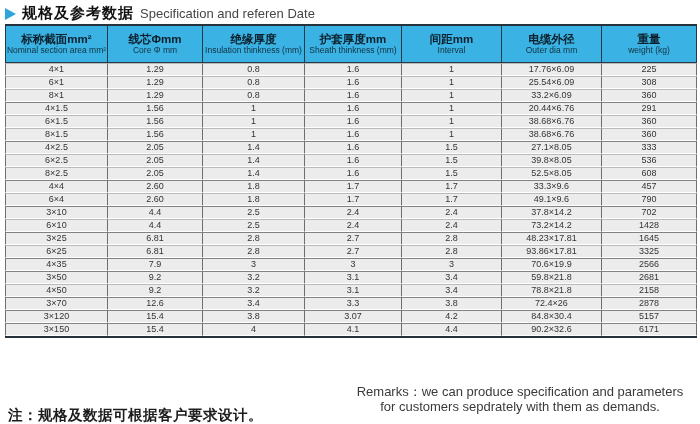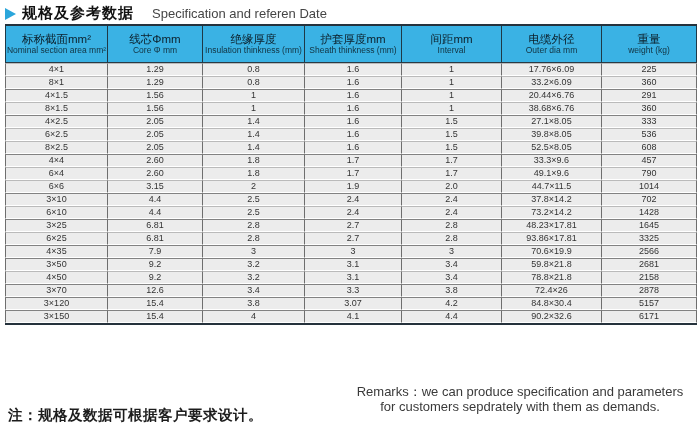--- a/index.html
+++ b/index.html
@@ -18,42 +18,42 @@
     padding: 6px 0 3px 5px; height: 24px;
   }
   .arrow-icon {
     width: 0; height: 0;
     border-left: 11px solid #2ba6db;
     border-top: 6px solid transparent;
     border-bottom: 6px solid transparent;
     margin-right: 6px;
   }
   .title-cn { font-size: 15px; font-weight: bold; color: #121212; letter-spacing: 1px; }
-  .title-en { font-size: 13px; color: #454545; margin-left: 18px; }
+  .title-en { font-size: 13px; color: #454545; margin-left: 6px; }
 
   
   .table-wrap {
     margin-left: 5px; width: 692px;
     border-top: 2px solid #25323c;
     border-bottom: 2px solid #25323c;
   }
   table {
     width: 692px; table-layout: fixed;
     border-collapse: separate; border-spacing: 0;
   }
   thead th {
     background: #3ab2e4;
     height: 37px; padding: 1px 0;
     border-right: 1px solid #1e3947;
     border-bottom: 1px solid #2a3a44;
     vertical-align: middle;
     font-weight: normal;
   }
   thead th:first-child { border-left: 1px solid #1e3947; }
-  th .hdr-cn { display: block; font-size: 11.5px; font-weight: normal; color: #0c1f2a; line-height: 1.25; }
+  th .hdr-cn { display: block; font-size: 11.5px; font-weight: bold; color: #0c1f2a; line-height: 1.25; }
   th .hdr-en { display: block; font-size: 8.5px; color: #123240; line-height: 1.15; }
 
   tbody td {
     background: #ececec;
     height: 11.6px; line-height: 11px; padding: 0;
     font-size: 9px; color: #333;
     text-align: center; vertical-align: middle;
     border-top: 1px solid #bababa;
     border-bottom: 1px solid #ffffff;
     border-right: 1px solid #6e6e6e;
@@ -131,36 +131,54 @@
           <tr>
             <td>4×1</td>
             <td>1.29</td>
             <td>0.8</td>
             <td>1.6</td>
             <td>1</td>
             <td>17.76×6.09</td>
             <td>225</td>
           </tr>
           <tr>
+            <td>6×1</td>
+            <td>1.29</td>
+            <td>0.8</td>
+            <td>1.6</td>
+            <td>1</td>
+            <td>25.54×6.09</td>
+            <td>308</td>
+          </tr>
+          <tr>
             <td>8×1</td>
             <td>1.29</td>
             <td>0.8</td>
             <td>1.6</td>
             <td>1</td>
             <td>33.2×6.09</td>
             <td>360</td>
           </tr>
           <tr class="group-start">
             <td>4×1.5</td>
             <td>1.56</td>
             <td>1</td>
             <td>1.6</td>
             <td>1</td>
             <td>20.44×6.76</td>
             <td>291</td>
+          </tr>
+          <tr>
+            <td>6×1.5</td>
+            <td>1.56</td>
+            <td>1</td>
+            <td>1.6</td>
+            <td>1</td>
+            <td>38.68×6.76</td>
+            <td>360</td>
           </tr>
           <tr>
             <td>8×1.5</td>
             <td>1.56</td>
             <td>1</td>
             <td>1.6</td>
             <td>1</td>
             <td>38.68×6.76</td>
             <td>360</td>
           </tr>
@@ -202,29 +220,20 @@
           </tr>
           <tr>
             <td>6×4</td>
             <td>2.60</td>
             <td>1.8</td>
             <td>1.7</td>
             <td>1.7</td>
             <td>49.1×9.6</td>
             <td>790</td>
           </tr>
-          <tr>
-            <td>6×6</td>
-            <td>3.15</td>
-            <td>2</td>
-            <td>1.9</td>
-            <td>2.0</td>
-            <td>44.7×11.5</td>
-            <td>1014</td>
-          </tr>
           <tr class="group-start">
             <td>3×10</td>
             <td>4.4</td>
             <td>2.5</td>
             <td>2.4</td>
             <td>2.4</td>
             <td>37.8×14.2</td>
             <td>702</td>
           </tr>
           <tr>

